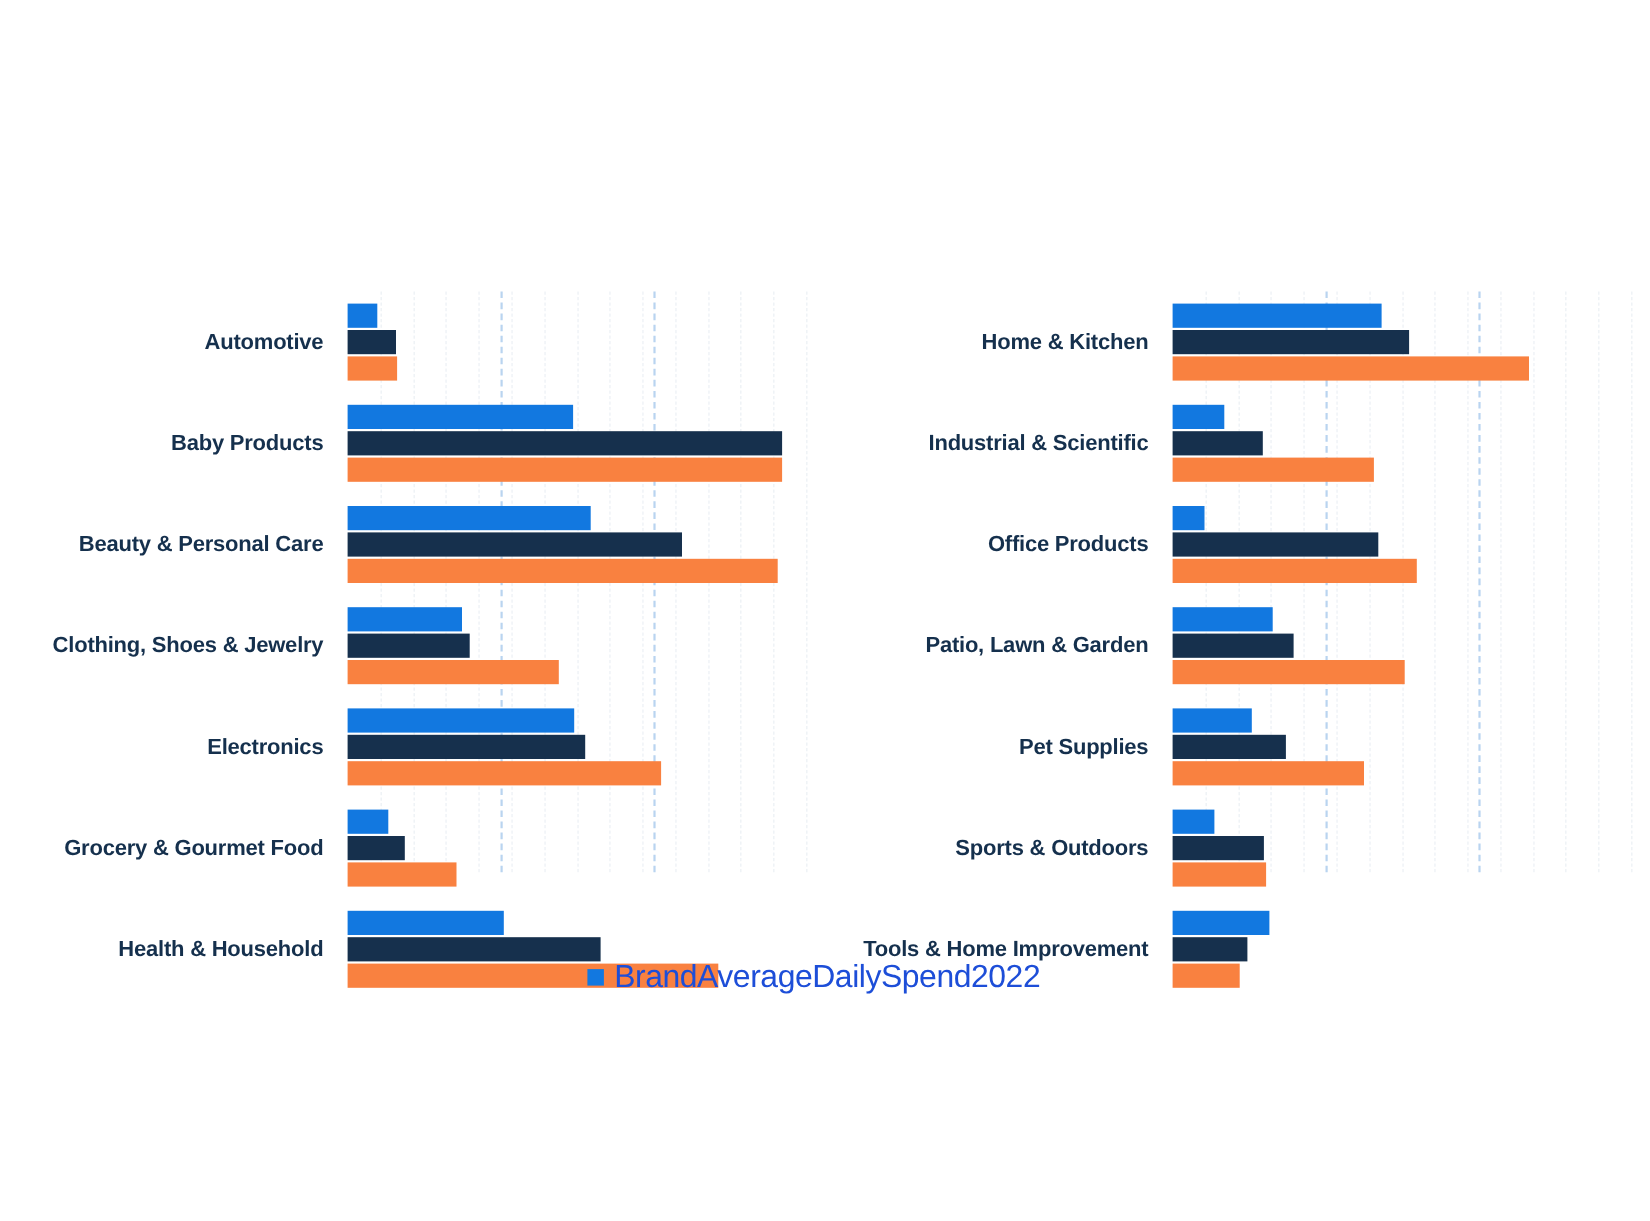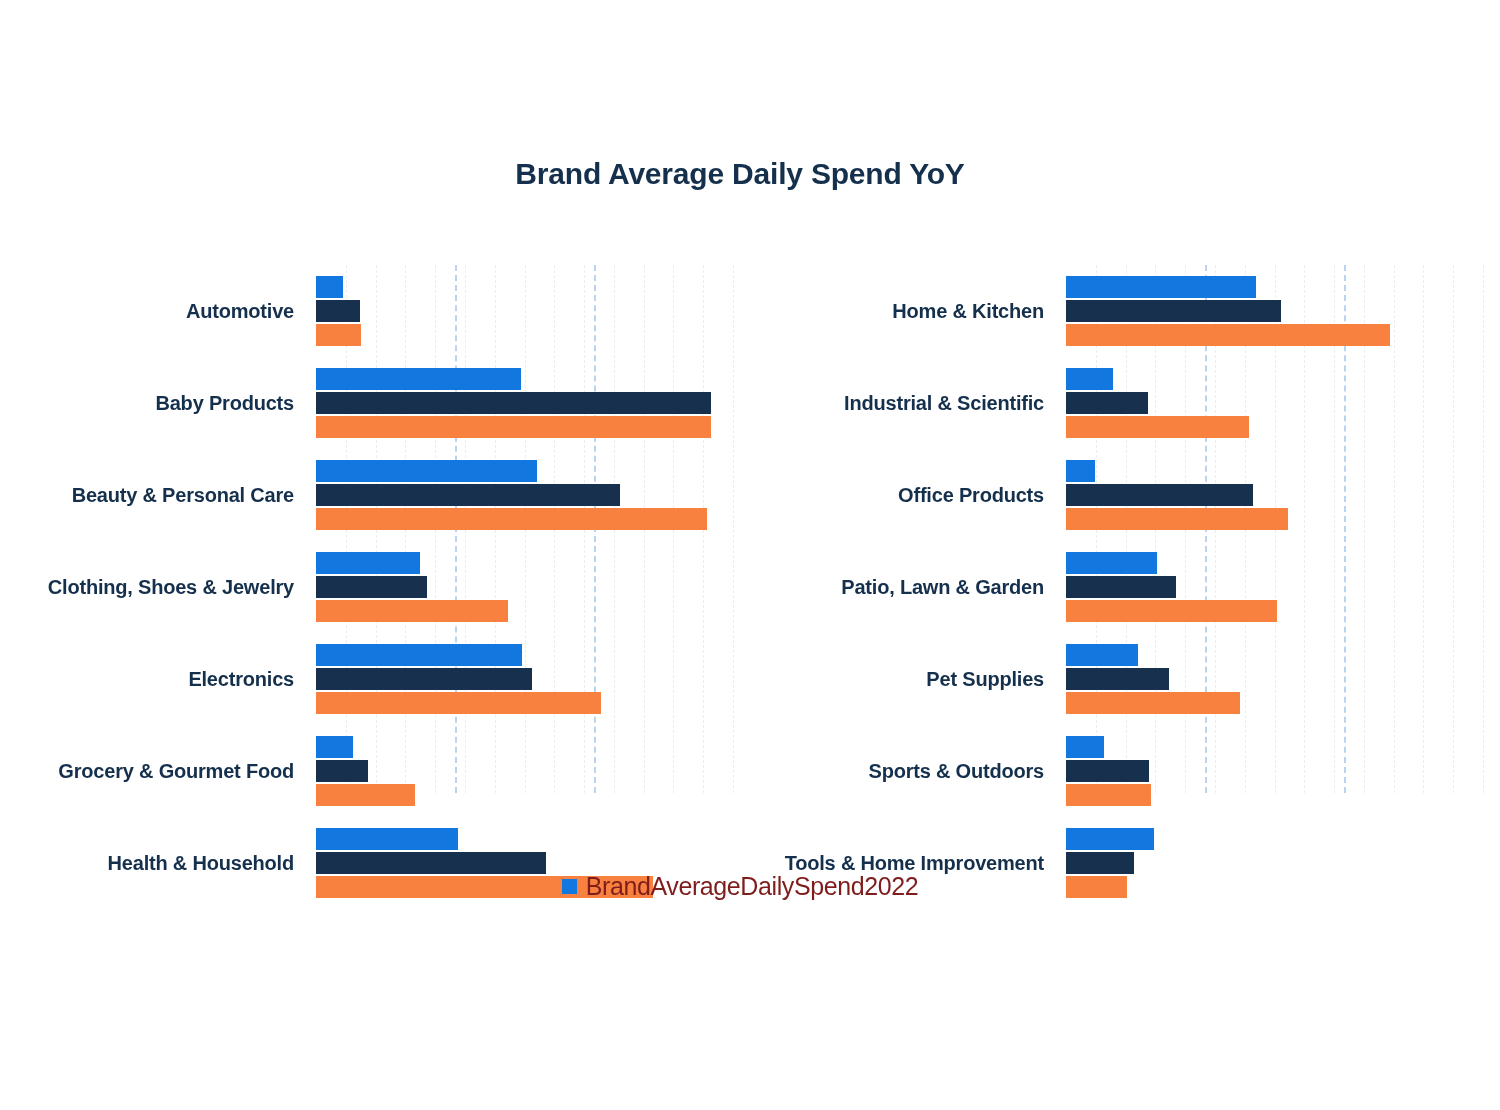--- a/index.html
+++ b/index.html
@@ -121,32 +121,31 @@
     display: flex;
     align-items: center;
     gap: 9px;
   }
   .legend-swatch {
     width: 15px;
     height: 15px;
     display: inline-block;
   }
   .legend-label {
-    font-size: 25px;
-    color: #7f1d1d;
+    font-size: 29px;
+    color: #1d4ed8;
     letter-spacing: -0.4px;
     white-space: nowrap;
   }
 </style>
 </head>
 <body>
 
 <div id="chart-root">
 
-  <div class="chart-title">Brand Average Daily Spend YoY</div>
 
   <div class="panels">
     <div class="panel panel-right">
       <div class="plot-grid" style="left: 306px; width: 417px;">
           <div class="gl" style="left: 29.607px;"></div>
           <div class="gl" style="left: 59.631px;"></div>
           <div class="gl" style="left: 89.238px;"></div>
           <div class="gl" style="left: 119.262px;"></div>
           <div class="gl" style="left: 148.869px;"></div>
           <div class="gl" style="left: 178.893px;"></div>

